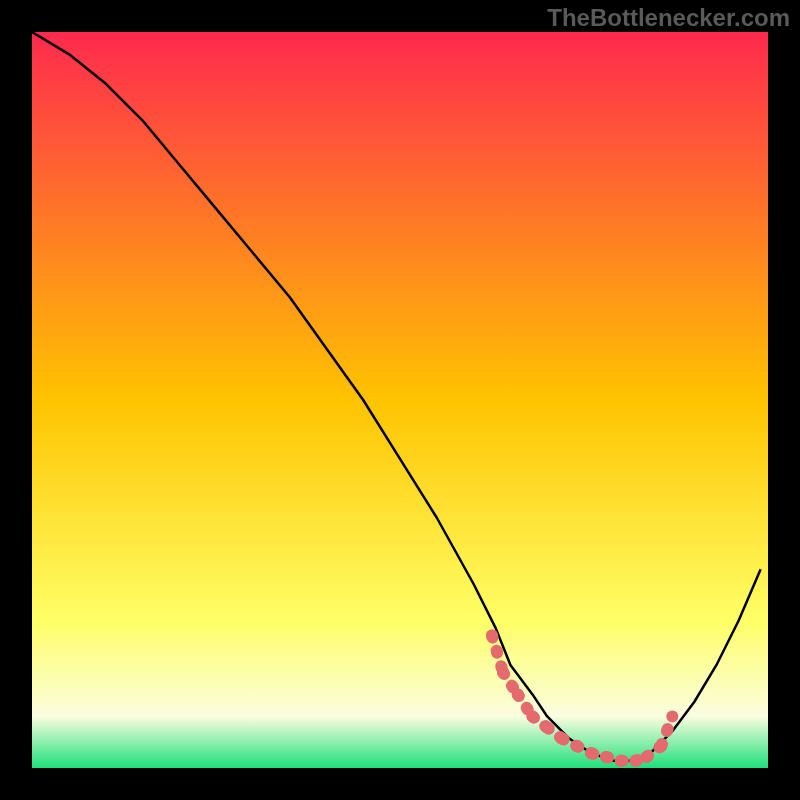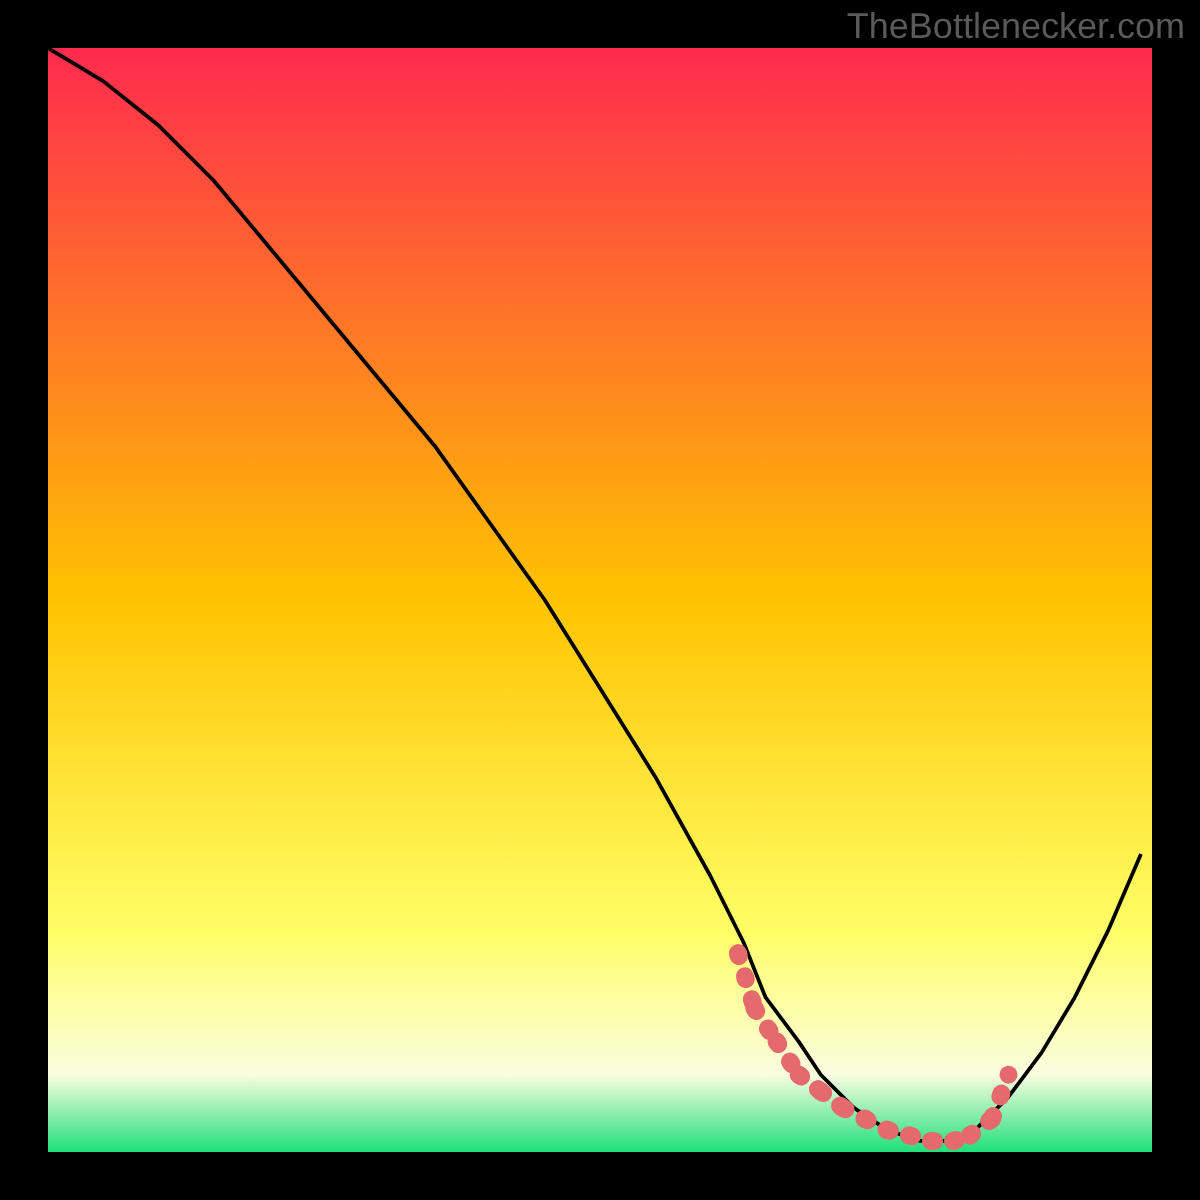--- a/index.html
+++ b/index.html
@@ -10,21 +10,21 @@
     background: #000;
     position: relative;
     font-family: Arial, Helvetica, sans-serif;
   }
   .watermark {
     position: absolute;
     top: 4px;
     right: 10px;
     color: #5a5a5a;
     font-size: 24px;
-    font-weight: 400;
+    font-weight: 700;
     z-index: 10;
   }
   .plot-area {
     position: absolute;
     left: 32px;
     top: 32px;
     width: 736px;
     height: 736px;
     overflow: hidden;
   }

